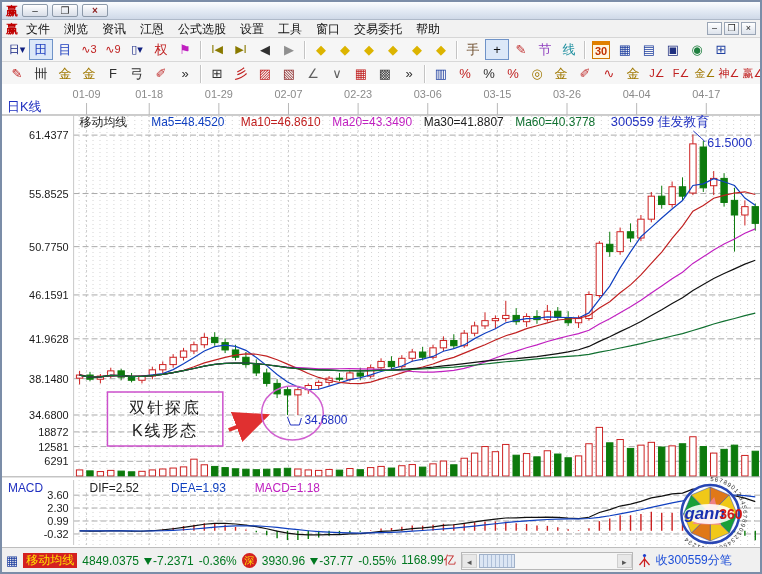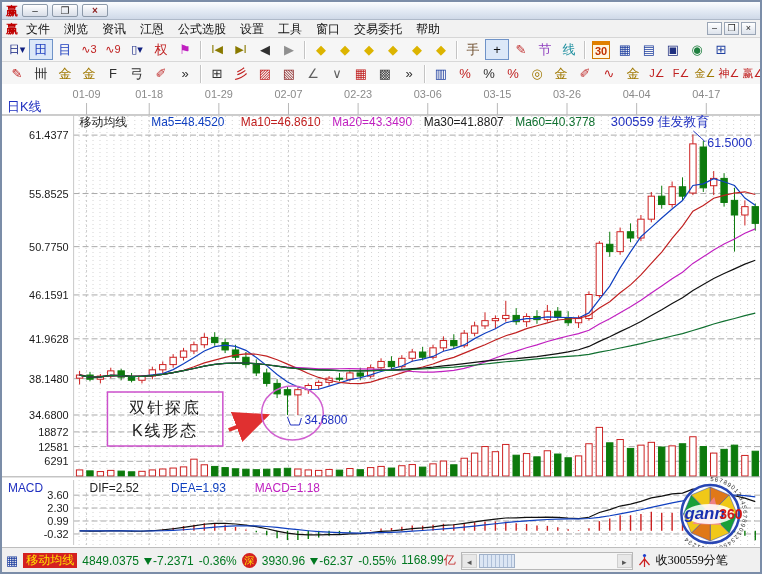--- a/index.html
+++ b/index.html
@@ -44,21 +44,21 @@
   .tri{display:inline-block;width:0;height:0;border-left:4px solid transparent;border-right:4px solid transparent;
     border-top:7px solid #007820;margin:0 1px 0 0;vertical-align:baseline;}
   .szb{display:inline-flex;align-items:center;justify-content:center;background:#d42020;color:#ffe400;
     border-radius:50%;width:15px;height:15px;font-size:10px;}
   .sb-red{color:#c02020;}
   .hscroll{flex:1;max-width:170px;height:16px;display:flex;align-items:center;border:1px solid #b8b8b8;background:#f6f6f6;}
   .hs-arrow{width:15px;height:14px;font-size:9px;line-height:14px;text-align:center;color:#555;background:#e8e8e8;border:1px solid #cfcfcf;padding:0;}
   .hs-thumb{width:34px;height:12px;margin-left:2px;border:1px solid #9fb0c8;background:
     repeating-linear-gradient(90deg,#dce6f4 0 3px,#aebfd8 3px 4px);}
   .hs-track{flex:1;}
-  .sb-black{color:#000000;font-family:Liberation Serif, serif;}
+  .sb-black{color:#1d4ed8;}
 </style>
 </head>
 <body>
 
 <div class="titlebar">
   <span class="applogo">赢</span>
   <button class="winbtn">–</button>
   <button class="winbtn">❐</button>
   <button class="winbtn close">×</button>
 </div>
@@ -562,21 +562,21 @@
 </div>
 
 <div class="statusbar">
   <span class="sb-icon">▦</span>
   <span class="sb-badge">移动均线</span>
   <span class="sb-g">4849.0375</span>
   <span class="sb-g"><i class="tri"></i><span>-7.2371</span></span>
   <span class="sb-g">-0.36%</span>
   <span class="szb">深</span>
   <span class="sb-g">3930.96</span>
-  <span class="sb-g"><i class="tri"></i><span>-62.37</span></span>
+  <span class="sb-g"><i class="tri"></i><span>-37.77</span></span>
   <span class="sb-g">-0.55%</span>
   <span><span class="sb-g">1168.99</span><span class="sb-red">亿</span></span>
   <div class="hscroll">
     <button class="hs-arrow">◂</button>
     <div class="hs-thumb"></div>
     <div class="hs-track"></div>
     <button class="hs-arrow">▸</button>
   </div>
   <svg width="13" height="15">
     <circle cx="6.5" cy="2.5" r="1.6" fill="#2040cc"></circle>

